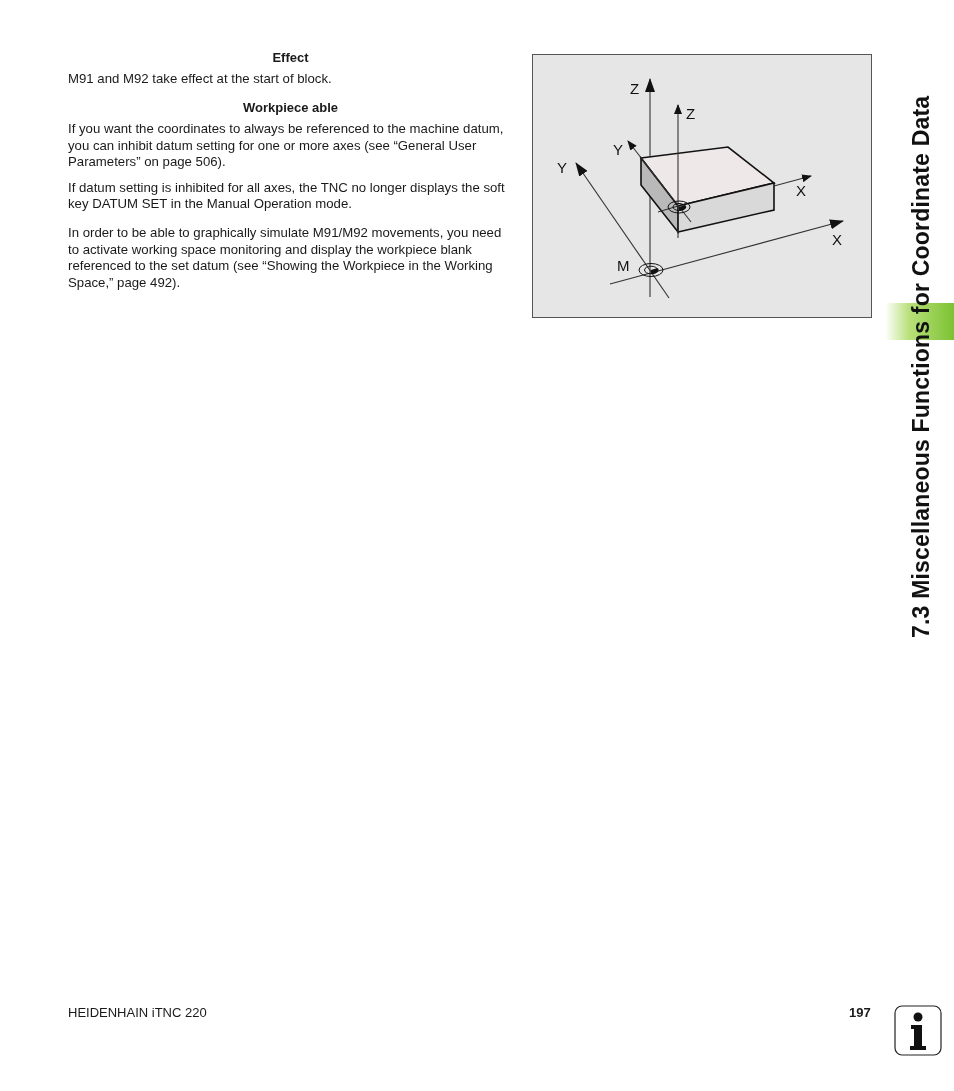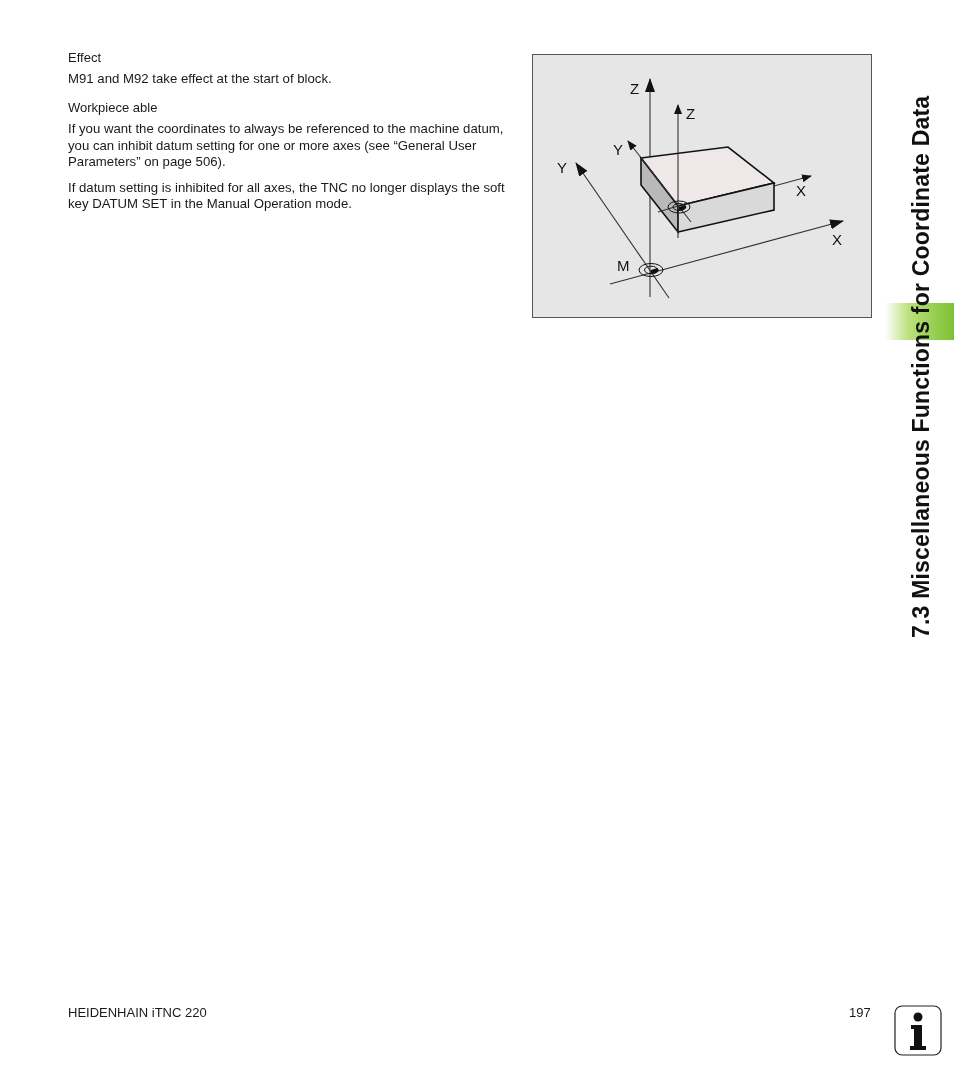--- a/index.html
+++ b/index.html
@@ -1,47 +1,48 @@
 <!DOCTYPE html>
 <html><head>
 <meta charset="utf-8">
 <style>
   html, body { margin: 0; padding: 0; background: #ffffff; }
   body { width: 954px; height: 1091px; position: relative; overflow: hidden;
          font-family: "Liberation Sans", sans-serif; color: #1a1a1a; }
   .col { position: absolute; left: 68px; top: 50px; width: 445px; }
-  h3 { font-size: 13px; font-weight: normal; margin: 0 0 5px 0; line-height: 16px; }
+  h3 { font-size: 13px; font-weight: bold; margin: 0 0 5px 0; line-height: 16px; text-align: center; }
   p { font-size: 13.2px; line-height: 16.4px; margin: 0 0 9px 0; }
   .sec { margin-bottom: 13px; }
   .figure { position: absolute; left: 532px; top: 54px; width: 340px; height: 264px;
             background: #e6e6e6; border: 1px solid #555; box-sizing: border-box; }
   .figure svg { position: absolute; left: 0; top: 0; }
   .side-tab { position: absolute; left: 885px; top: 303px; width: 69px; height: 37px;
               background: linear-gradient(to right, #ffffff 0%, #b9e07a 35%, #7cc233 100%); }
   .side-title { position: absolute; left: 908px; top: 638px; transform-origin: 0 0;
                 transform: rotate(-90deg); white-space: nowrap;
                 font-size: 23px; font-weight: bold; color: #111; letter-spacing: 0.2px; }
   .footer-left { position: absolute; left: 68px; top: 1005px; font-size: 13px; }
-  .footer-page { position: absolute; left: 849px; top: 1005px; font-size: 13px; font-weight: normal; }
+  .footer-page { position: absolute; left: 849px; top: 1005px; font-size: 13px; font-weight: bold; }
   .info-icon { position: absolute; left: 894px; top: 1005px; width: 48px; height: 51px; }
 </style>
 </head>
 <body>
 
 <div class="col">
   <div class="sec">
     <h3>Effect</h3>
     <p>M91 and M92 take effect at the start of block.</p>
   </div>
   <div class="sec">
     <h3>Workpiece able</h3>
     <p>If you want the coordinates to always be referenced to the machine datum, you can inhibit datum setting for one or more axes (see “General User Parameters” on page 506).</p>
     <p>If datum setting is inhibited for all axes, the TNC no longer displays the soft key DATUM SET in the Manual Operation mode.</p>
   </div>
   <div class="sec">
+    <p>In order to be able to graphically simulate M91/M92 movements, you need to activate working space monitoring and display the workpiece blank referenced to the set datum (see “Showing the Workpiece in the Working Space,” page 492).</p>
   </div>
 </div>
 
 <div class="figure">
   <svg width="340" height="264" viewBox="0 0 340 264">
     <defs>
       <marker id="ah" markerWidth="10" markerHeight="8" refX="9" refY="4" orient="auto" markerUnits="userSpaceOnUse">
         <path d="M0,0 L10,4 L0,8 z" fill="#111"></path>
       </marker>
       <marker id="ahBig" markerWidth="14" markerHeight="10" refX="13" refY="5" orient="auto" markerUnits="userSpaceOnUse">

